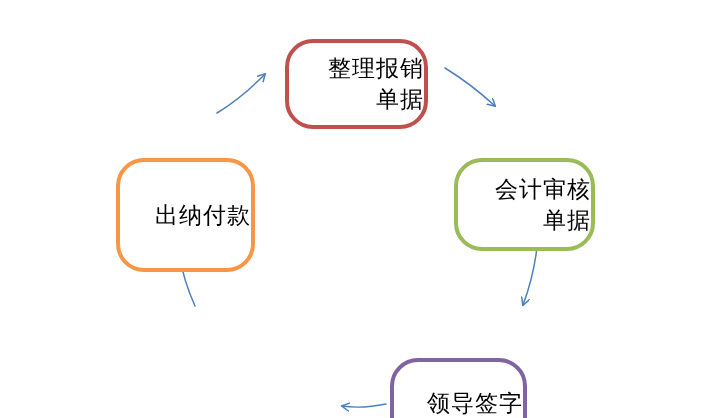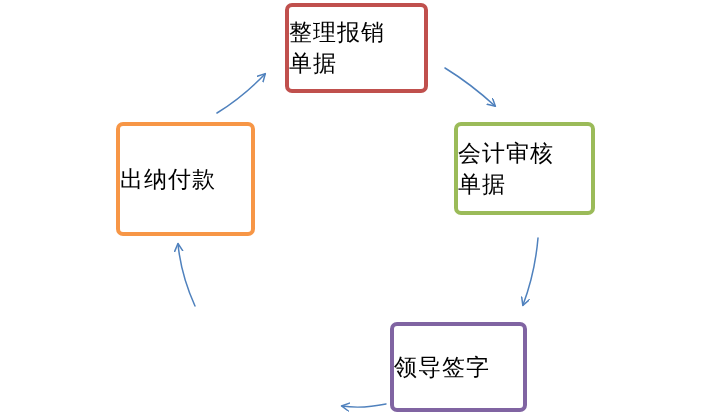--- a/index.html
+++ b/index.html
@@ -10,26 +10,27 @@
     font-family:"Liberation Serif","DejaVu Serif",serif;
     overflow:hidden;
   }
   .arrows{position:absolute;left:0;top:0;}
   .arrows path{fill:none;stroke-width:1.5;stroke-linecap:round;}
   .node{
     position:absolute;
     box-sizing:border-box;
     background:#ffffff;
     border:4px solid #888;
-    border-radius:7px;
+    border-radius:28px;
     display:flex;
     flex-direction:column;
-    align-items:flex-start;
+    align-items:flex-end;
     justify-content:center;
     text-align:center;
+    margin-top:36px;
   }
   .ln{
     display:block;
     font-size:23px;
     line-height:31px;
     color:#000000;
     letter-spacing:1px;
     white-space:nowrap;
   }
   .ln:empty{display:none;}

